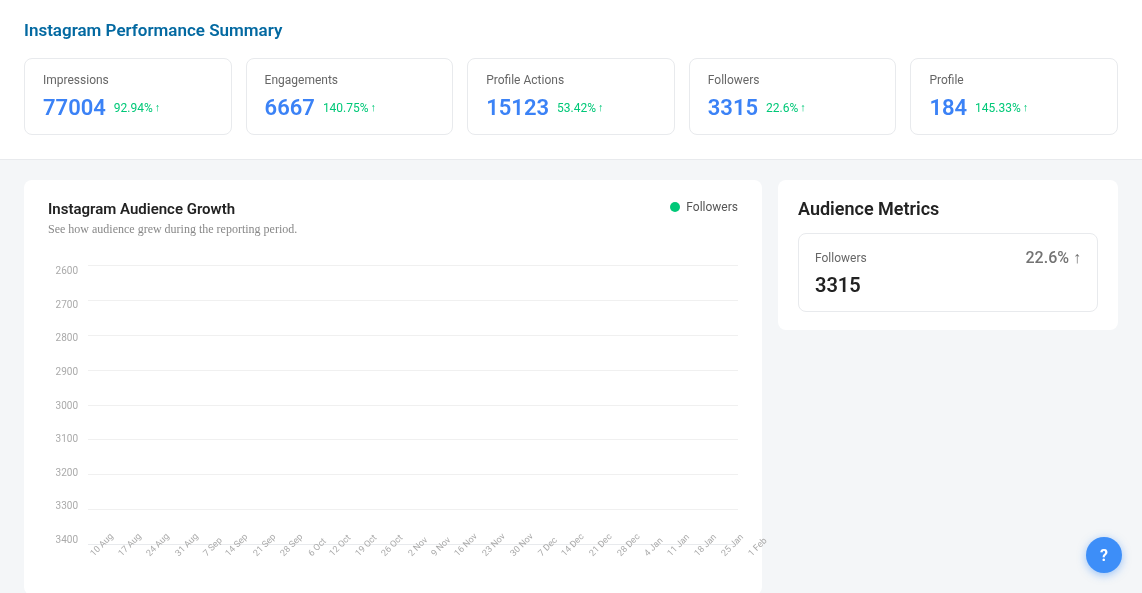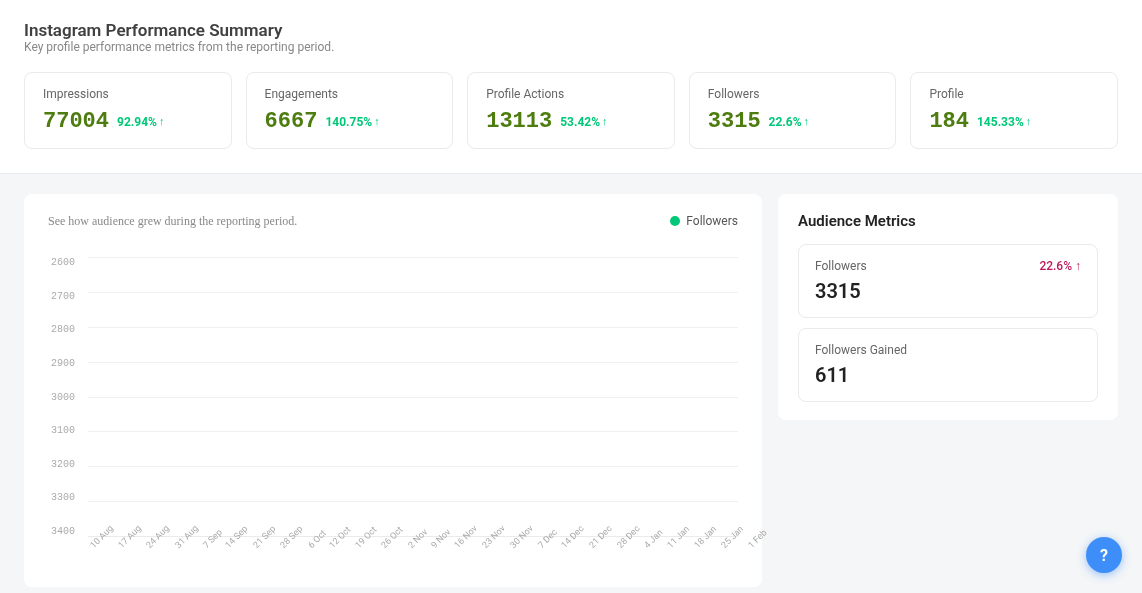--- a/index.html
+++ b/index.html
@@ -3,40 +3,40 @@
   <meta charset="utf-8">
   <style>
     * { box-sizing: border-box; margin: 0; padding: 0; }
     body { font-family: -apple-system, BlinkMacSystemFont, 'Segoe UI', Roboto, sans-serif; background: #f4f6f8; color: #333; font-size: 13px; }
 
     .top-section {
       background: #fff;
       padding: 20px 24px 24px;
       border-bottom: 1px solid #e8eaed;
     }
-    .page-title { font-size: 17px; font-weight: 600; color: #404040; margin-bottom: 0; }
+    .page-title { font-size: 17px; font-weight: 600; color: #0369a1; margin-bottom: 16px; }
     .page-subtitle { font-size: 12px; color: #888; }
 
     .metrics-row {
       display: flex;
       gap: 14px;
       margin-top: 18px;
     }
     .metric-card {
       background: #fff;
       border: 1px solid #e8eaed;
       border-radius: 8px;
       padding: 14px 18px;
       flex: 1;
       min-width: 0;
     }
     .metric-label { font-size: 12px; color: #666; margin-bottom: 8px; }
     .metric-value-row { display: flex; align-items: center; gap: 8px; }
-    .metric-number { font-size: 22px; font-weight: 600; color: #4d7c0f; font-family: Liberation Mono, monospace; }
-    .metric-change { font-size: 12px; color: #00c878; font-weight: 700; display: flex; align-items: center; gap: 2px; }
+    .metric-number { font-size: 22px; font-weight: 600; color: #3b82f6; }
+    .metric-change { font-size: 12px; color: #00c878; font-weight: 400; display: flex; align-items: center; gap: 2px; }
     .metric-change .arrow { font-size: 11px; }
 
     .bottom-section {
       display: flex;
       gap: 0;
       padding: 20px 24px;
       background: #f4f6f8;
       min-height: 420px;
     }
 
@@ -76,21 +76,21 @@
     .y-axis {
       position: absolute;
       left: 0;
       top: 0;
       bottom: 30px;
       width: 36px;
       display: flex;
       flex-direction: column-reverse;
       justify-content: space-between;
     }
-    .y-label { font-size: 10px; color: #aaa; text-align: center; padding-right: 6px; font-family: Liberation Mono, monospace; }
+    .y-label { font-size: 10px; color: #aaa; text-align: right; padding-right: 6px; }
 
     .chart-area {
       position: absolute;
       left: 40px;
       right: 0;
       top: 0;
       bottom: 30px;
       border-bottom: 1px solid #e8eaed;
     }
     .grid-line {
@@ -118,33 +118,33 @@
       display: flex;
       flex-direction: column;
       gap: 14px;
     }
 
     .audience-card {
       background: #fff;
       border-radius: 8px;
       padding: 18px 20px;
     }
-    .audience-title { font-size: 15px; font-weight: 600; color: #222; margin-bottom: 14px; }
+    .audience-title { font-size: 18px; font-weight: 600; color: #222; margin-bottom: 14px; }
 
     .audience-metric-card {
       background: #fff;
       border: 1px solid #e8eaed;
       border-radius: 8px;
       padding: 14px 16px;
       margin-bottom: 10px;
     }
     .audience-metric-card:last-child { margin-bottom: 0; }
     .aud-metric-header { display: flex; justify-content: space-between; align-items: center; margin-bottom: 6px; }
     .aud-metric-label { font-size: 12px; color: #666; }
-    .aud-metric-change { font-size: 12px; color: #be185d; font-weight: 500; }
+    .aud-metric-change { font-size: 16px; color: #737373; font-weight: 500; }
     .aud-metric-value { font-size: 20px; font-weight: 600; color: #222; }
 
     .help-btn {
       position: fixed;
       bottom: 20px;
       right: 20px;
       width: 36px;
       height: 36px;
       background: #3d8ef8;
       border-radius: 50%;
@@ -156,40 +156,39 @@
       font-weight: 700;
       cursor: pointer;
       box-shadow: 0 2px 8px rgba(61,142,248,0.5);
     }
   </style>
 </head>
 <body>
 
 <div class="top-section">
   <div class="page-title">Instagram Performance Summary</div>
-  <div class="page-subtitle">Key profile performance metrics from the reporting period.</div>
   <div class="metrics-row" id="metrics-row">
       <div class="metric-card">
       <div class="metric-label">Impressions</div>
       <div class="metric-value-row">
         <span class="metric-number">77004</span>
         <span class="metric-change">92.94% <span class="arrow">↑</span></span>
       </div>
     </div>
       <div class="metric-card">
       <div class="metric-label">Engagements</div>
       <div class="metric-value-row">
         <span class="metric-number">6667</span>
         <span class="metric-change">140.75% <span class="arrow">↑</span></span>
       </div>
     </div>
       <div class="metric-card">
       <div class="metric-label">Profile Actions</div>
       <div class="metric-value-row">
-        <span class="metric-number">13113</span>
+        <span class="metric-number">15123</span>
         <span class="metric-change">53.42% <span class="arrow">↑</span></span>
       </div>
     </div>
       <div class="metric-card">
       <div class="metric-label">Followers</div>
       <div class="metric-value-row">
         <span class="metric-number">3315</span>
         <span class="metric-change">22.6% <span class="arrow">↑</span></span>
       </div>
     </div>
@@ -198,20 +197,21 @@
       <div class="metric-value-row">
         <span class="metric-number">184</span>
         <span class="metric-change">145.33% <span class="arrow">↑</span></span>
       </div>
     </div>
     </div>
 </div>
 
 <div class="bottom-section">
   <div class="chart-section">
+    <div class="chart-title">Instagram Audience Growth</div>
     <div class="chart-subtitle">See how audience grew during the reporting period.</div>
     <div class="legend">
       <span class="legend-dot"></span>
       <span>Followers</span>
     </div>
     <div class="chart-wrapper">
       <div class="y-axis" id="y-axis">
           <div class="y-label">3400</div>
           <div class="y-label">3300</div>
           <div class="y-label">3200</div>
@@ -260,24 +260,18 @@
     <div class="audience-card">
       <div class="audience-title">Audience Metrics</div>
       <div id="audience-metrics-container">
           <div class="audience-metric-card">
             <div class="aud-metric-header">
       <span class="aud-metric-label">Followers</span>
               <span class="aud-metric-change">22.6% ↑</span>
             </div>
             <div class="aud-metric-value">3315</div>
           </div>
-          <div class="audience-metric-card">
-            <div class="aud-metric-header">
-      <span class="aud-metric-label">Followers Gained</span>
-            </div>
-            <div class="aud-metric-value">611</div>
-          </div>
         </div>
     </div>
   </div>
 </div>
 
 <div class="help-btn">?</div>
 
 </body></html>

